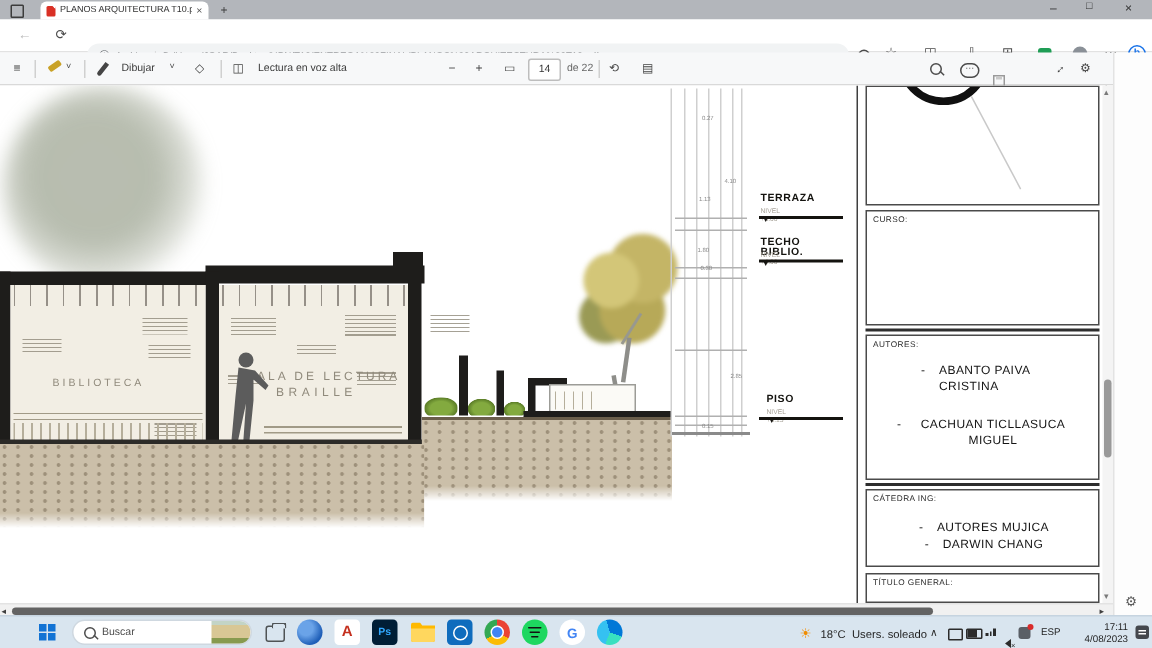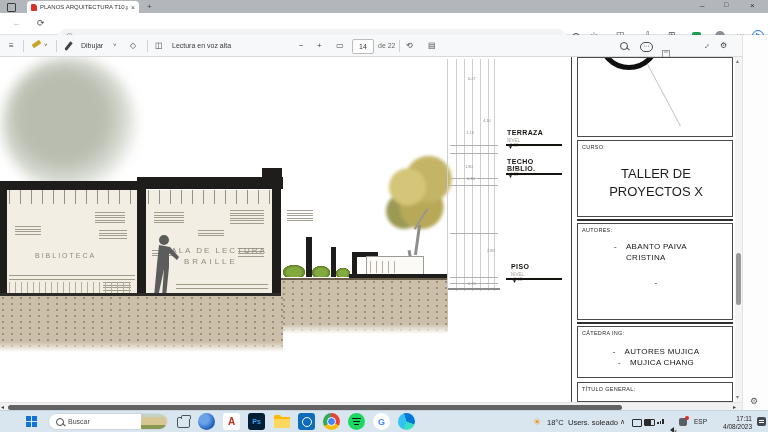--- a/index.html
+++ b/index.html
@@ -253,45 +253,45 @@
 
     <div class="abs" style="left:571px;top:0;width:167px;height:345px;border-left:1px solid #3f3f3f;border-right:1px solid #3f3f3f;box-sizing:border-box;">
 
       <div class="abs tb" style="left:5px;top:0;width:156px;height:80px;overflow:hidden;">
         <div class="abs" style="left:20px;top:-50px;width:62px;height:62px;border:5px solid #101010;border-radius:50%;box-sizing:border-box;"></div>
         <div class="abs" style="left:70px;top:6px;width:70px;height:1px;background:#c9c9c9;transform:rotate(62deg);transform-origin:left top;"></div>
       </div>
 
       <div class="abs tb" style="left:5px;top:83px;width:156px;height:77px;">
         <span class="abs tbl" style="left:4px;top:3px;">CURSO:</span>
-        <div class="abs" style="left:8px;top:24px;width:140px;font-size:13px;color:#1d1d1d;text-align:center;line-height:1.4;">TALLER DE PROYECTOS X</div>
       </div>
       <div class="abs" style="left:5px;top:162px;width:156px;height:2px;background:#2e2e2e;"></div>
 
       <div class="abs tb" style="left:5px;top:166px;width:156px;height:97px;">
         <span class="abs tbl" style="left:4px;top:3px;">AUTORES:</span>
         <div class="abs tbitem" style="left:0;top:18px;width:156px;">
           <span>-</span>
           <span style="width:72px;line-height:1.35;">ABANTO PAIVA CRISTINA</span>
         </div>
         <div class="abs tbitem" style="left:0;top:54px;width:156px;">
           <span>-</span>
+          <span style="width:104px;text-align:center;line-height:1.35;">CACHUAN TICLLASUCA MIGUEL</span>
         </div>
       </div>
       <div class="abs" style="left:5px;top:265px;width:156px;height:2px;background:#2e2e2e;"></div>
 
       <div class="abs tb" style="left:5px;top:269px;width:156px;height:52px;">
         <span class="abs tbl" style="left:4px;top:3px;">CÁTEDRA ING:</span>
         <div class="abs tbitem" style="left:0;top:20px;width:156px;">
           <span>-</span>
           <span>AUTORES MUJICA</span>
         </div>
         <div class="abs tbitem" style="left:0;top:31px;width:156px;">
           <span>-</span>
-          <span>MUJICA CHANG</span>
+          <span>DARWIN CHANG</span>
         </div>
       </div>
 
       <div class="abs tb" style="left:5px;top:325px;width:156px;height:20px;">
         <span class="abs tbl" style="left:4px;top:3px;">TÍTULO GENERAL:</span>
       </div>
     </div>
   </div>
 
   <div class="abs sbv">

